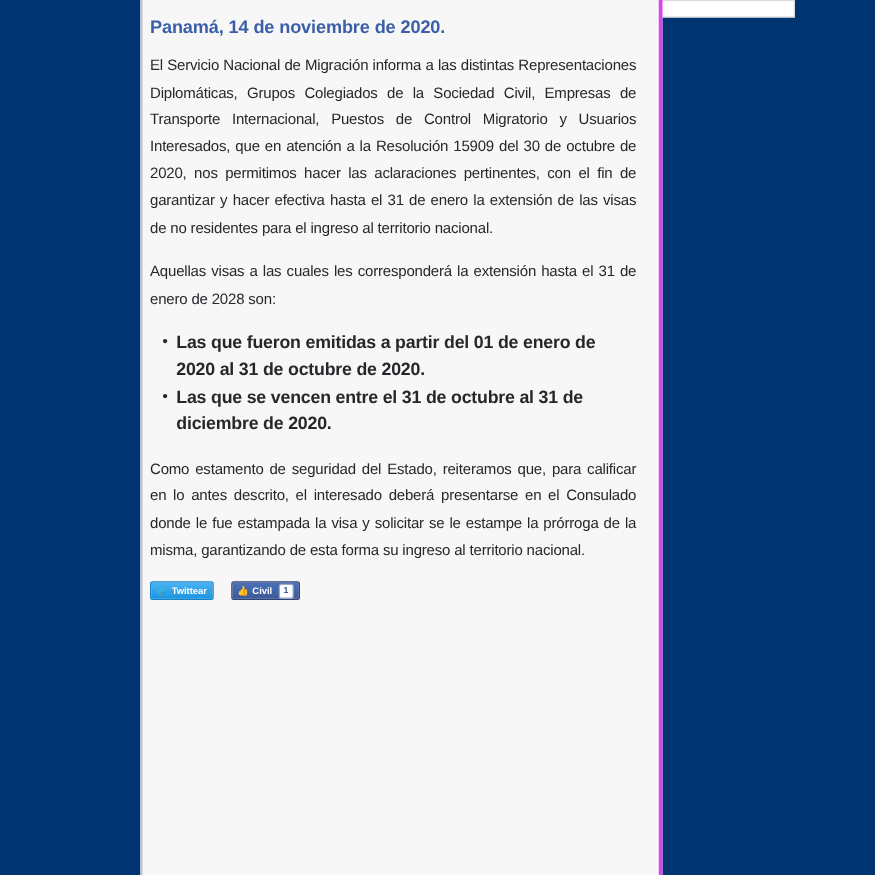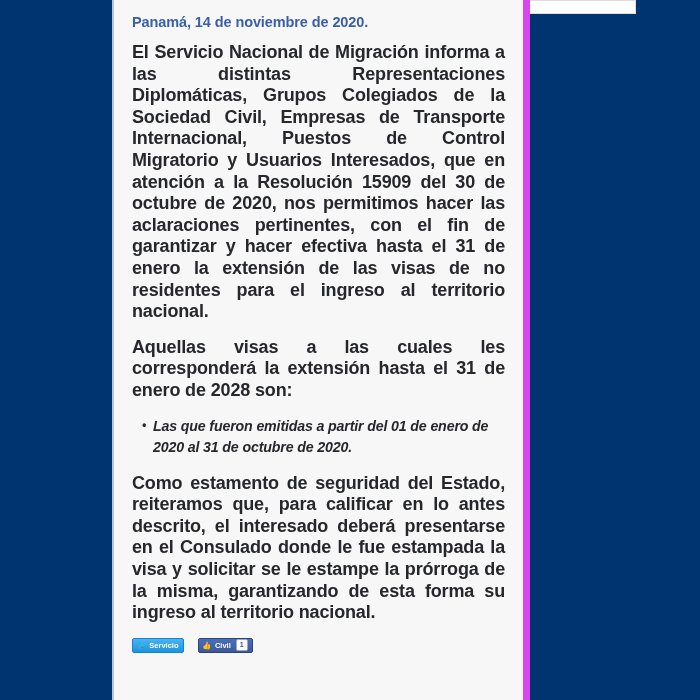--- a/index.html
+++ b/index.html
@@ -35,49 +35,48 @@
 
   
   .doc-card {
     position: absolute;
     left: 112px;
     top: 0px;
     width: 418px;
     height: 700px;
     background: #f7f7f7;
     border-left: 2px solid #b9c3d3;
-    border-right: 7px solid #d946ef;
+    border-right: 3px solid #d946ef;
     box-sizing: border-box;
-    padding: 14px 18px 0 18px;
+    padding: 14px 18px 0 6px;
     overflow: hidden;
   }
 
   .doc-date {
     color: #3a5fa8;
     font-size: 14.5px;
     font-weight: bold;
     margin: 0 0 12px 0;
     letter-spacing: -0.1px;
   }
 
   .doc-para {
     color: #26272b;
-    font-size: 18px;
+    font-size: 12px;
     line-height: 21.6px;
     text-align: justify;
     margin: 0 0 14px 0;
-    font-weight: 700;
+    font-weight: 400;
     letter-spacing: -0.15px;
   }
 
   .doc-list {
     list-style: none;
     margin: 0 0 14px 0;
     padding: 0 0 0 10px;
-    font-style: italic;
   }
   .doc-list li {
     color: #26272b;
     font-size: 14.2px;
     line-height: 21.6px;
     text-align: left;
     font-weight: 600;
     letter-spacing: -0.15px;
     position: relative;
     padding-left: 11px;
@@ -150,30 +149,31 @@
   <div class="doc-card">
 
     <p class="doc-date">Panamá, 14 de noviembre de 2020.</p>
 
     <p class="doc-para">El Servicio Nacional de Migración informa a las distintas Representaciones Diplomáticas, Grupos Colegiados de la Sociedad Civil, Empresas de Transporte Internacional, Puestos de Control Migratorio y Usuarios Interesados, que en atención a la Resolución 15909 del 30 de octubre de 2020, nos permitimos hacer las aclaraciones pertinentes, con el fin de garantizar y hacer efectiva hasta el 31 de enero la extensión de las visas de no residentes para el ingreso al territorio nacional.</p>
 
     <p class="doc-para">Aquellas visas a las cuales les corresponderá la extensión hasta el 31 de enero de 2028 son:</p>
 
     <ul class="doc-list">
       <li>Las que fueron emitidas a partir del 01 de enero de 2020 al 31 de octubre de 2020.</li>
+      <li>Las que se vencen entre el 31 de octubre al 31 de diciembre de 2020.</li>
     </ul>
 
     <p class="doc-para">Como estamento de seguridad del Estado, reiteramos que, para calificar en lo antes descrito, el interesado deberá presentarse en el Consulado donde le fue estampada la visa y solicitar se le estampe la prórroga de la misma, garantizando de esta forma su ingreso al territorio nacional.</p>
 
 
     <div class="share-row">
 
       <span class="share-btn tw-btn">
         <span class="glyph">🐦</span>
-        <span>Servicio</span>
+        <span>Twittear</span>
       </span>
 
       <span class="share-btn fb-btn">
         <span class="glyph">👍</span>
         <span>Civil</span>
         <span class="fb-count">1</span>
       </span>
 
     </div>
 

